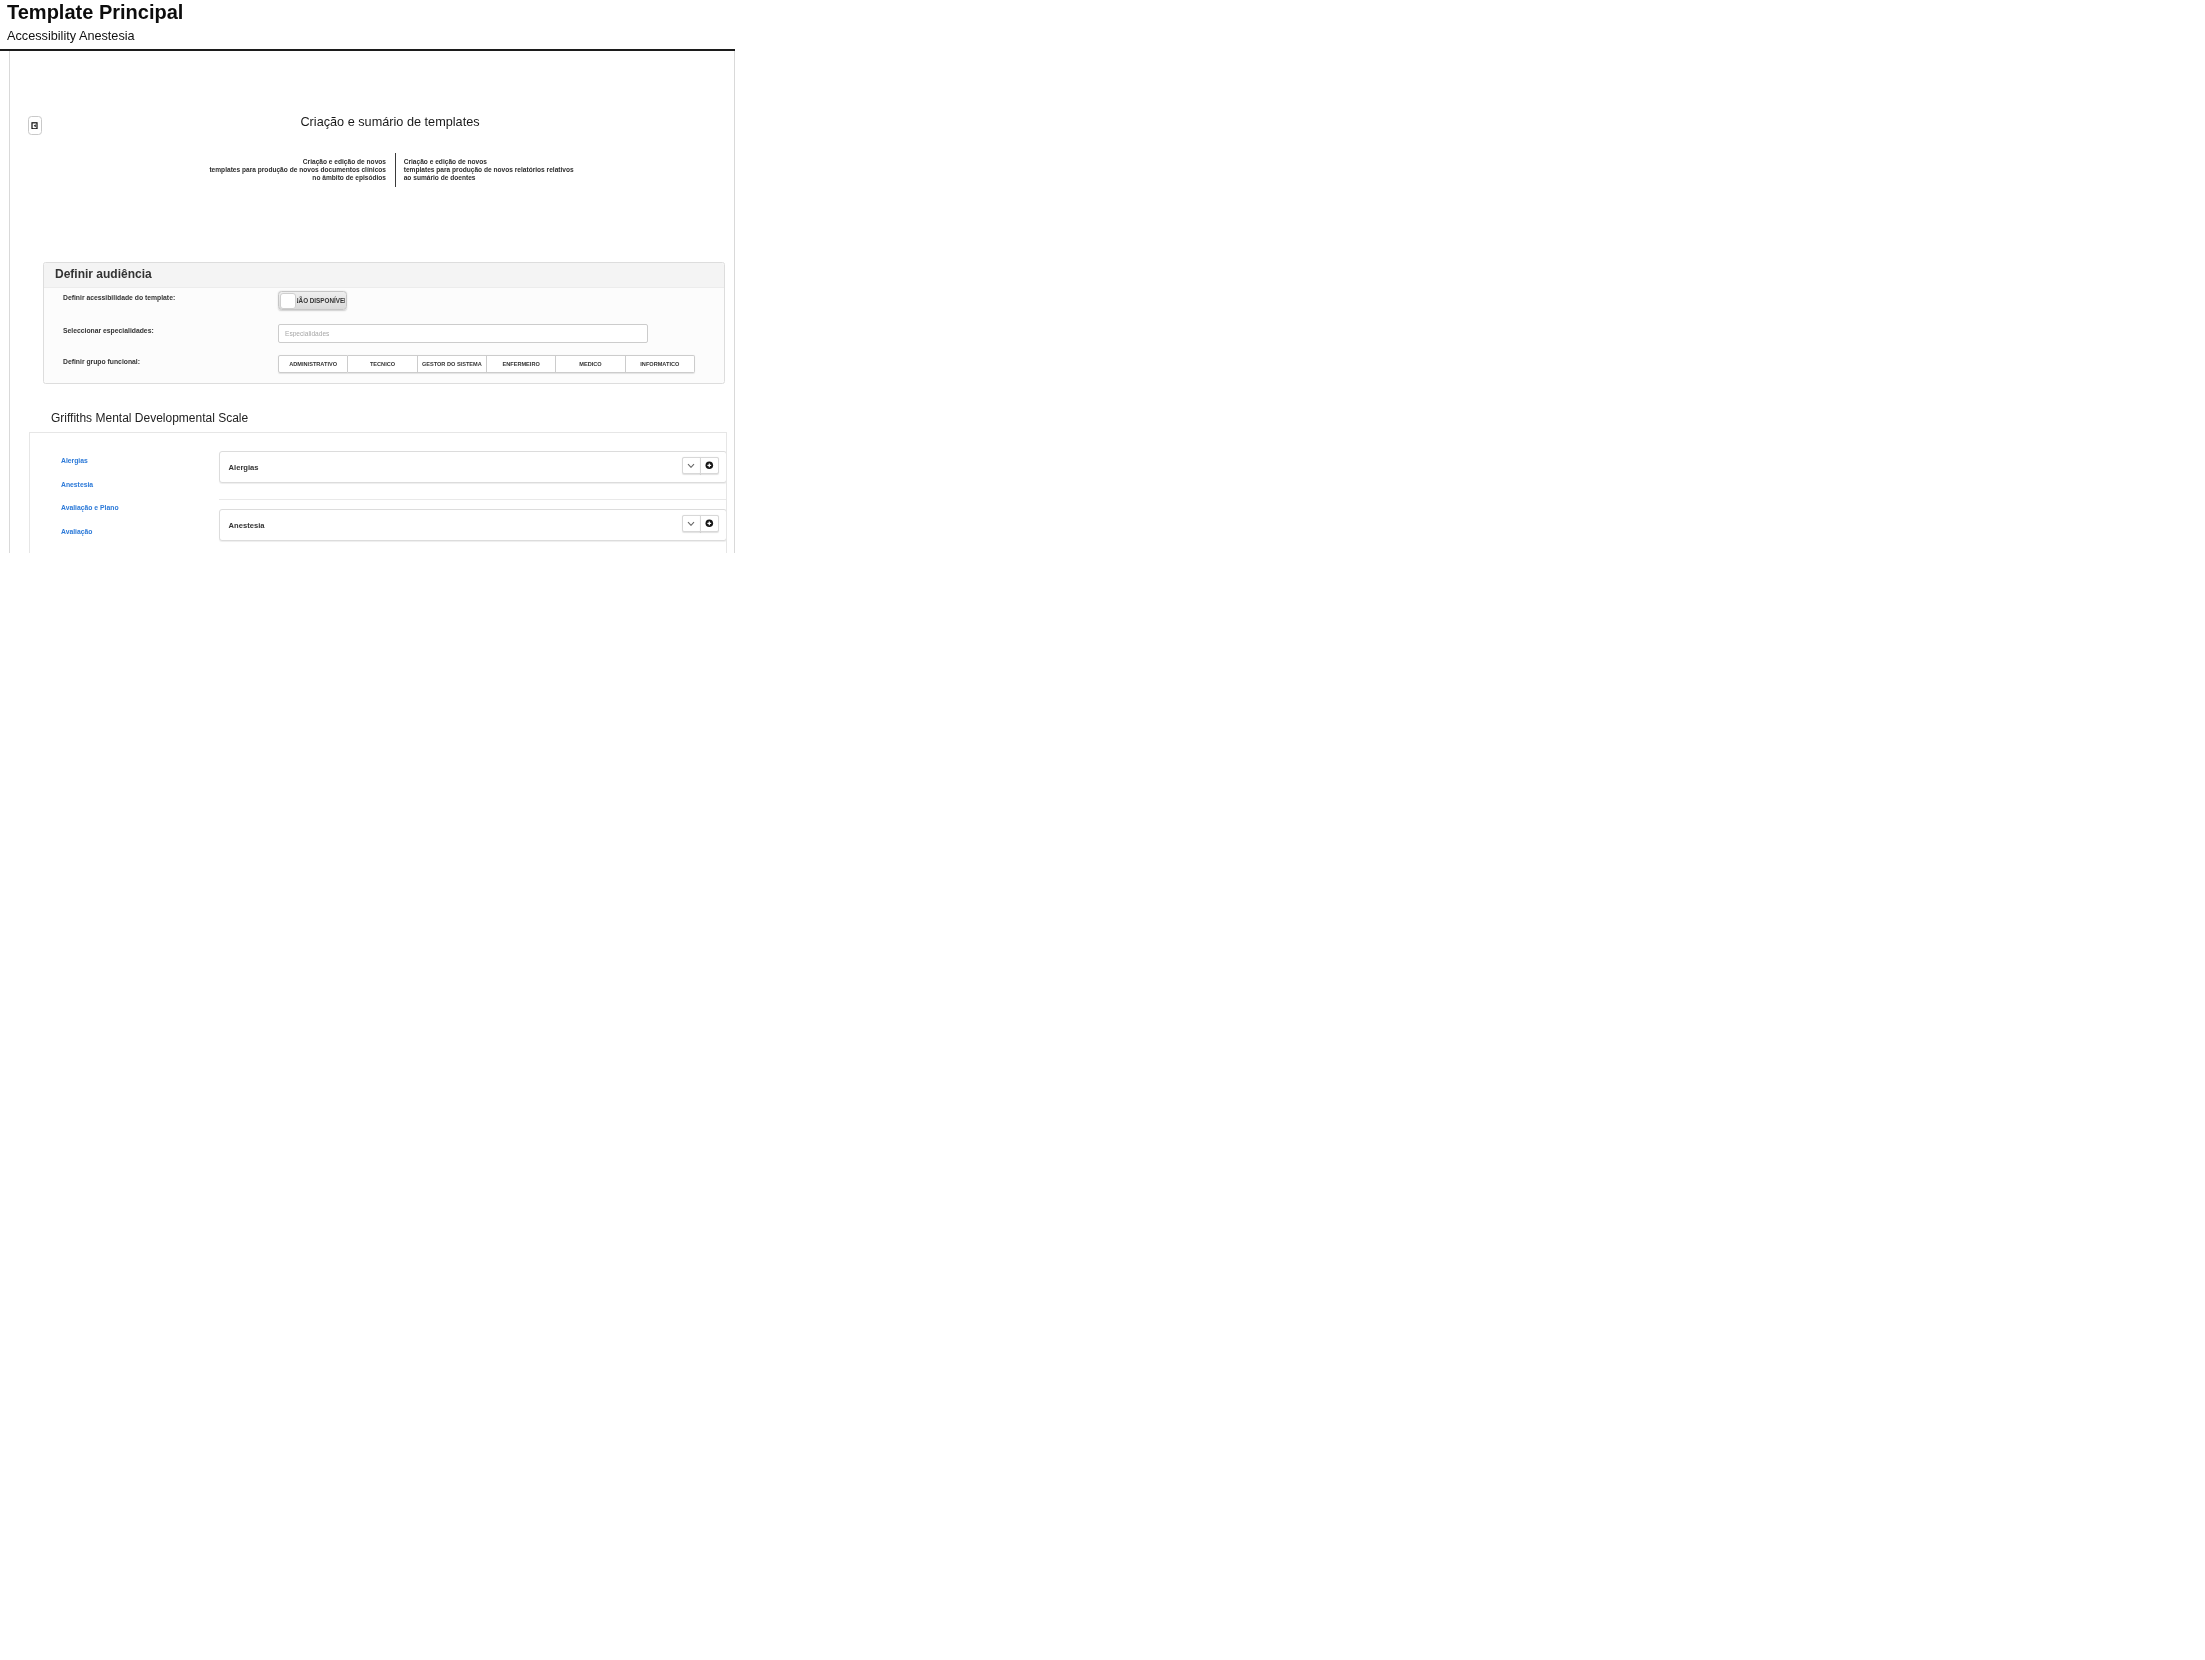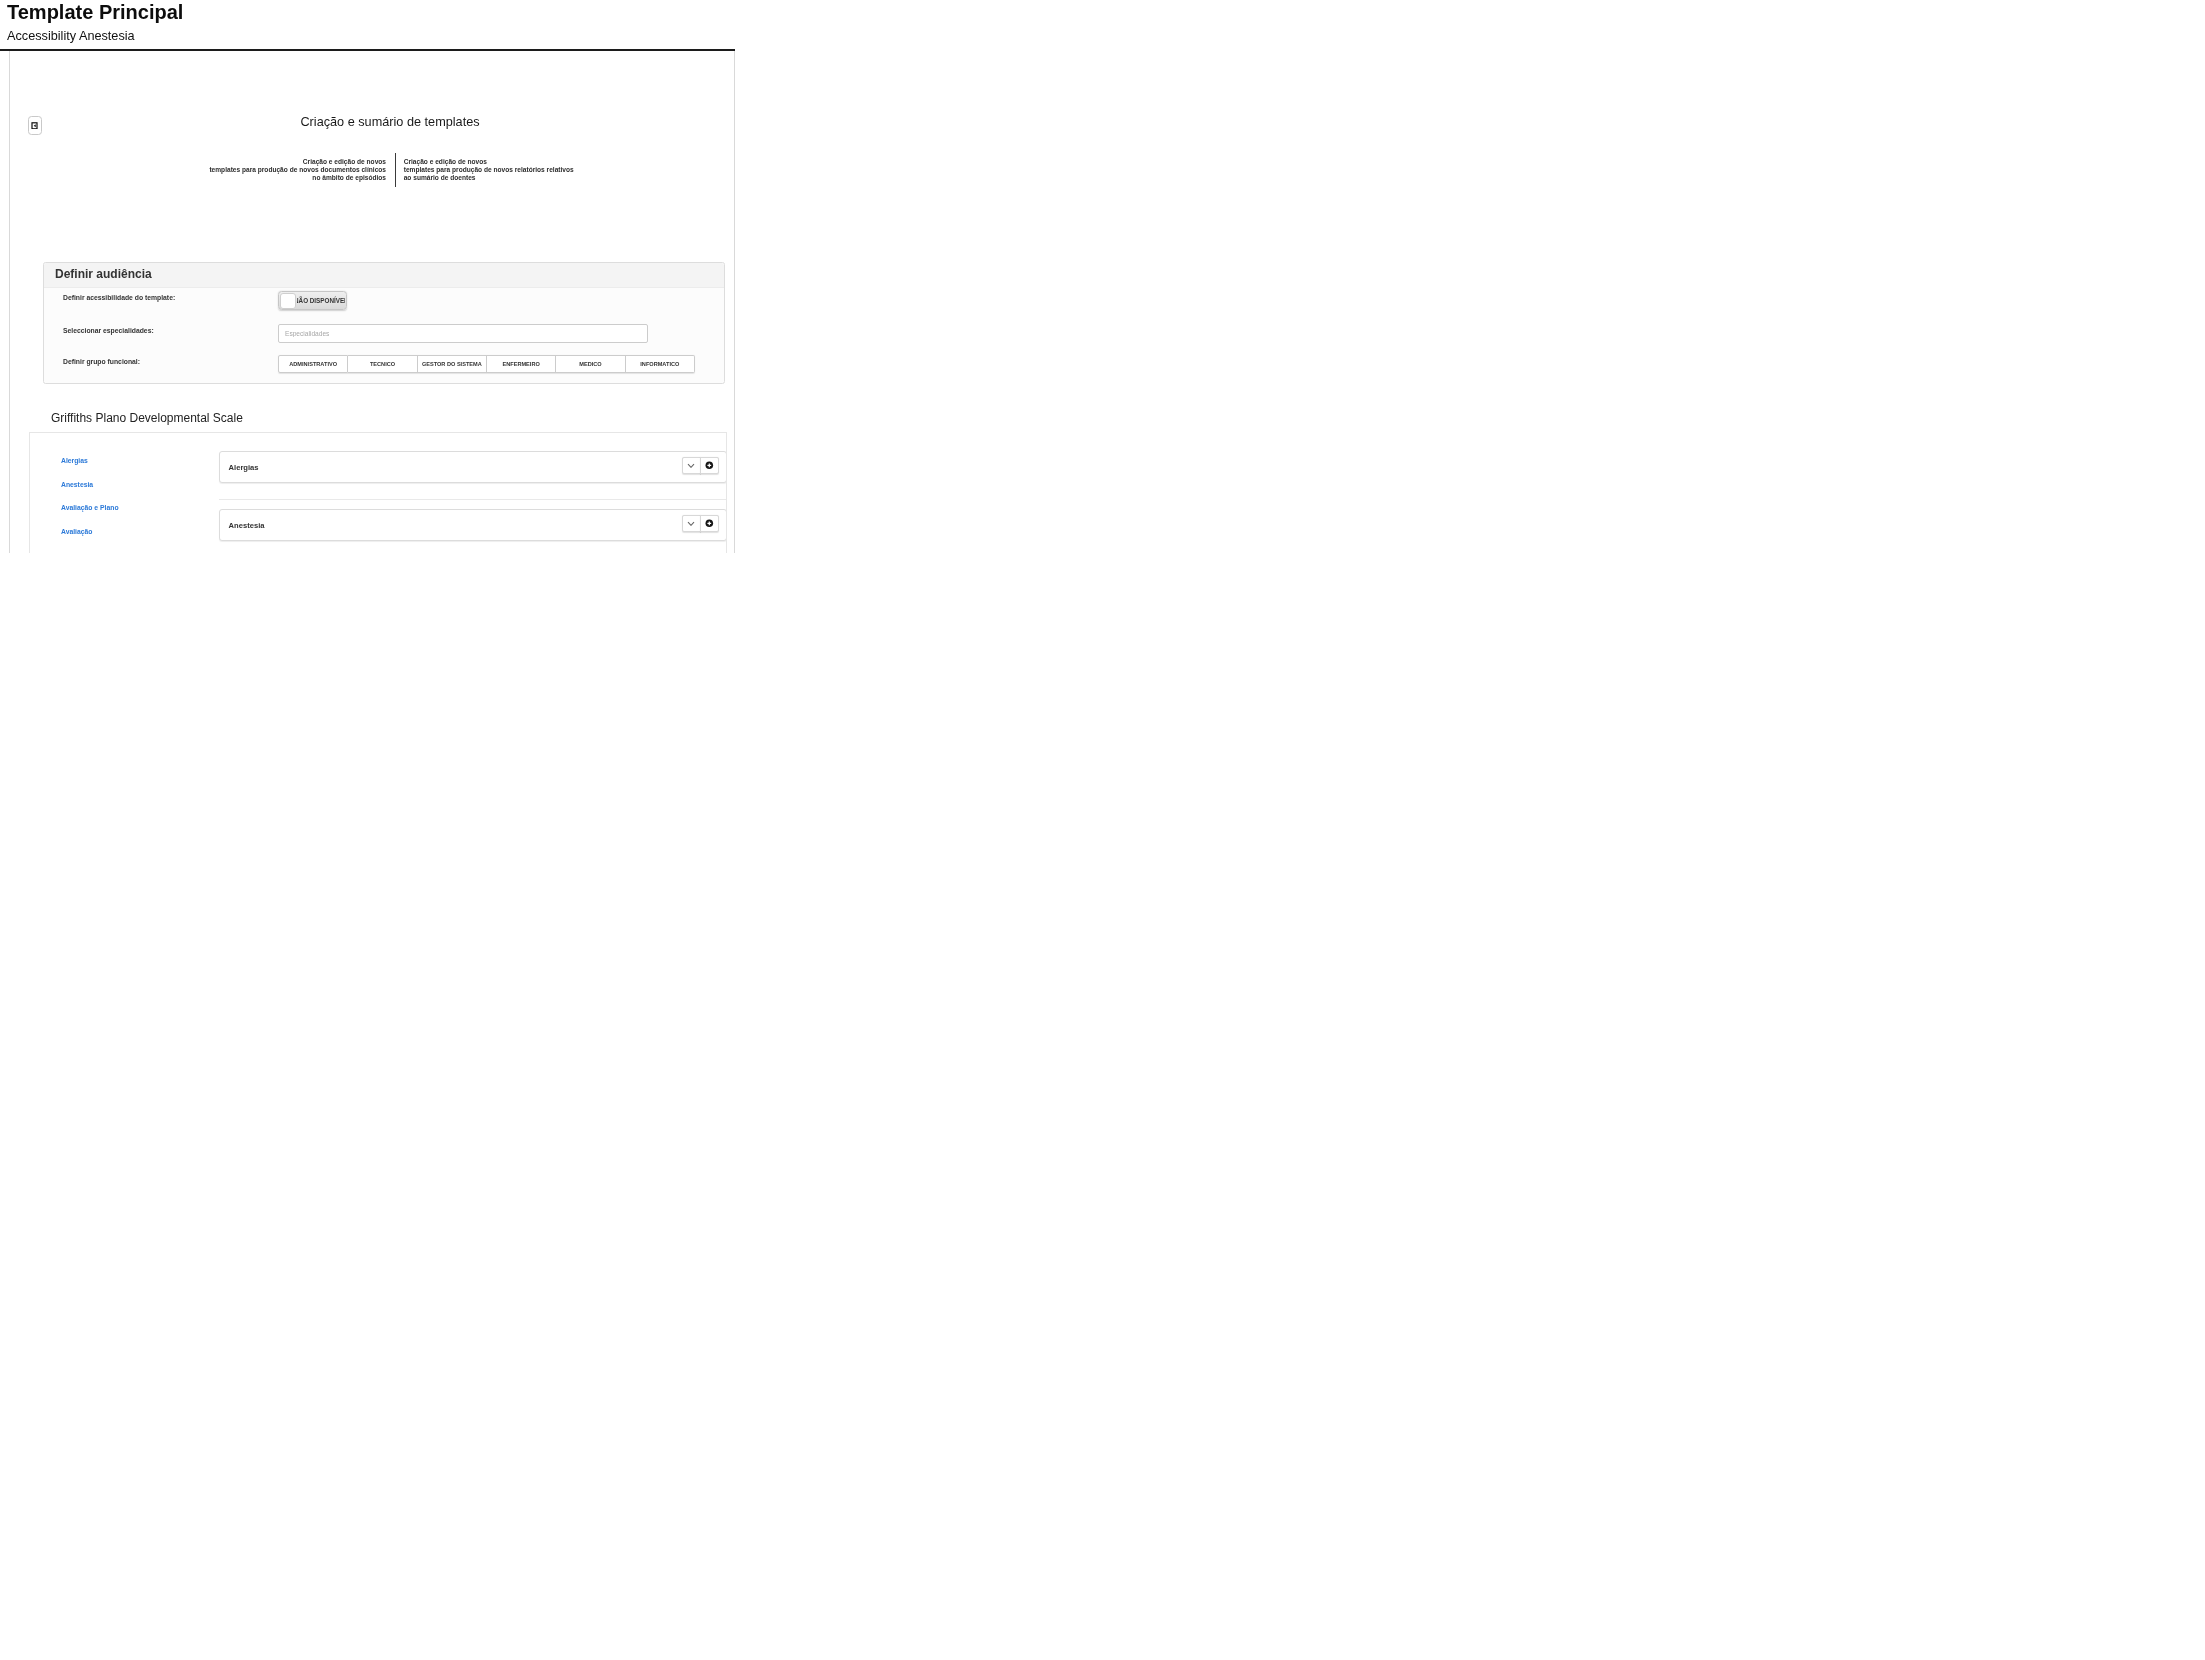--- a/index.html
+++ b/index.html
@@ -134,21 +134,21 @@
       <div class="btn-group">
         <button>ADMINISTRATIVO</button>
         <button>TECNICO</button>
         <button>GESTOR DO SISTEMA</button>
         <button>ENFERMEIRO</button>
         <button>MEDICO</button>
         <button>INFORMATICO</button>
       </div>
     </div>
 
-    <div class="griffiths">Griffiths Plano Developmental Scale</div>
+    <div class="griffiths">Griffiths Mental Developmental Scale</div>
 
     <div class="scale-wrapper">
       <a class="tpl-link" style="top:24px;">Alergias</a>
       <a class="tpl-link" style="top:48px;">Anestesia</a>
       <a class="tpl-link" style="top:71px;">Avaliação e Plano</a>
       <a class="tpl-link" style="top:95px;">Avaliação</a>
       <a class="tpl-link" style="top:119px;">Queixa Principal e Motivo da Visita</a>
 
       <div class="card" style="top:18px;">
         <div class="card-title">Alergias</div>

